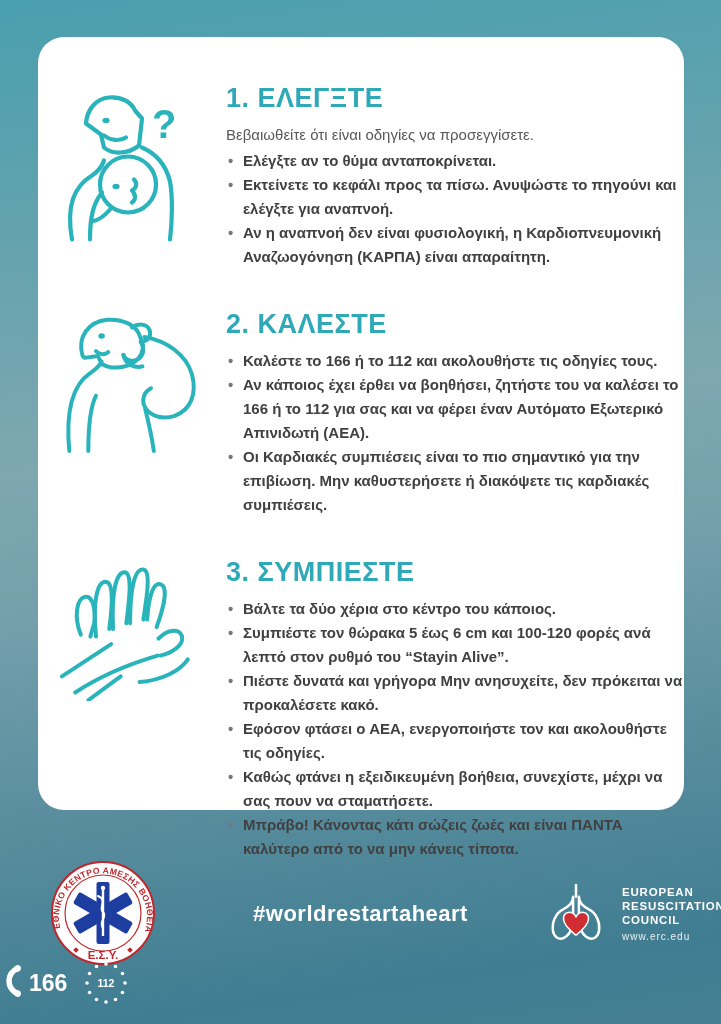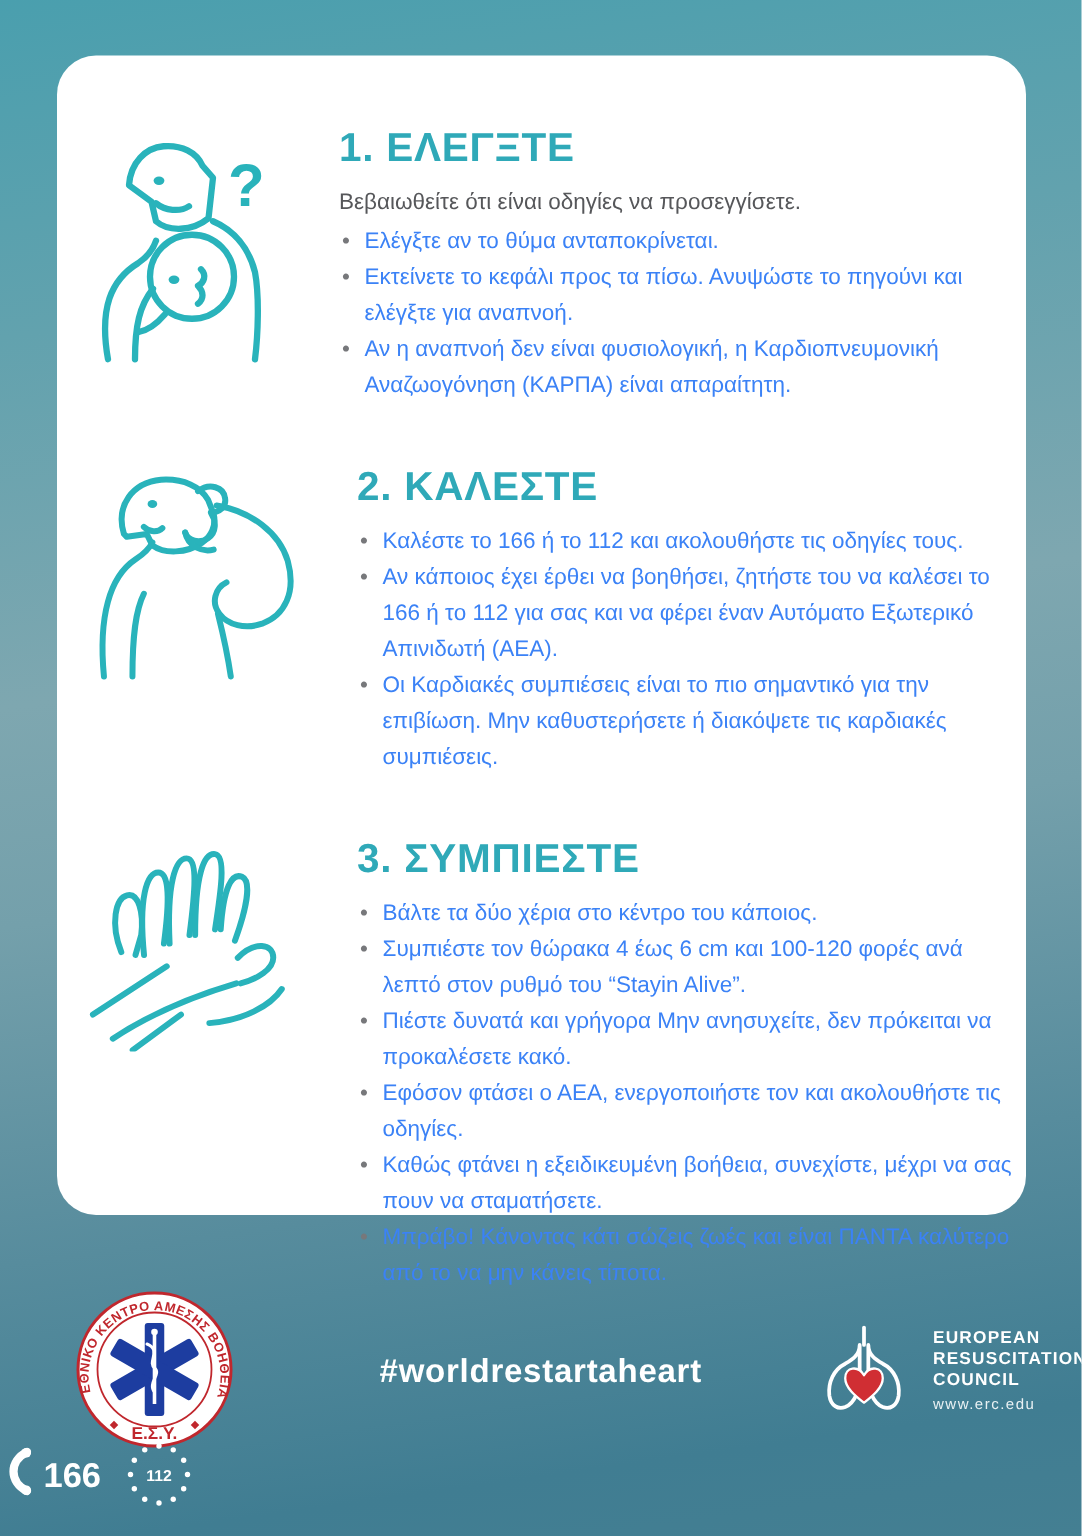--- a/index.html
+++ b/index.html
@@ -17,21 +17,21 @@
   .card {
     position:absolute;
     left:38px; top:37px;
     width:646px; height:773px;
     background:#ffffff;
     border-radius:26px;
     padding-top:46px;
   }
 
   .section { display:flex; align-items:flex-start; }
-  .section + .section { margin-top:40px;gap:12px; }
+  .section + .section { margin-top:40px; }
 
   .icon-col {
     width:188px; flex:0 0 188px;
     display:flex; justify-content:center;
     padding-top:2px;
   }
   .icon-col svg { display:block; }
 
   .content-col { flex:1; }
 
@@ -41,21 +41,21 @@
     margin-bottom:9px;
   }
   .intro {
     font-size:15px; color:#56575a; line-height:24px;
     margin-bottom:2px;
   }
   ul.bullets { list-style:none; }
   ul.bullets li {
     position:relative;
     padding-left:17px;
-    font-size:15px; color:#3b82f6; line-height:24px;
+    font-size:15px; color:#404040; line-height:24px;font-weight:bold;
   }
   ul.bullets li::before {
     content:"•";
     position:absolute; left:2px; top:0;
     color:#77787b;
   }
 
   
   .ekab-logo { position:absolute; left:48px; top:860px; }
   .hashtag {
@@ -155,21 +155,21 @@
           <path d="M6 124 L58 90"></path>
           <path d="M20 141 C50 121 80 110 107 102"></path>
           <path d="M34 149 L68 124"></path>
           <path d="M88 130 C112 128 131 118 139 106"></path>
         </svg>
       </div>
       <div class="content-col">
         <div class="section-title">3. ΣΥΜΠΙΕΣΤΕ</div>
         <ul class="bullets">
           <li>Βάλτε τα δύο χέρια στο κέντρο του κάποιος.</li>
-          <li>Συμπιέστε τον θώρακα 4 έως 6 cm και 100-120 φορές ανά λεπτό στον ρυθμό του “Stayin Alive”.</li>
+          <li>Συμπιέστε τον θώρακα 5 έως 6 cm και 100-120 φορές ανά λεπτό στον ρυθμό του “Stayin Alive”.</li>
           <li>Πιέστε δυνατά και γρήγορα Μην ανησυχείτε, δεν πρόκειται να προκαλέσετε κακό.</li>
           <li>Εφόσον φτάσει ο ΑΕΑ, ενεργοποιήστε τον και ακολουθήστε τις οδηγίες.</li>
           <li>Καθώς φτάνει η εξειδικευμένη βοήθεια, συνεχίστε, μέχρι να σας πουν να σταματήσετε.</li>
           <li>Μπράβο! Κάνοντας κάτι σώζεις ζωές και είναι ΠΑΝΤΑ καλύτερο από το να μην κάνεις τίποτα.</li>
         </ul>
       </div>
     </div>
 
   </div>
 

